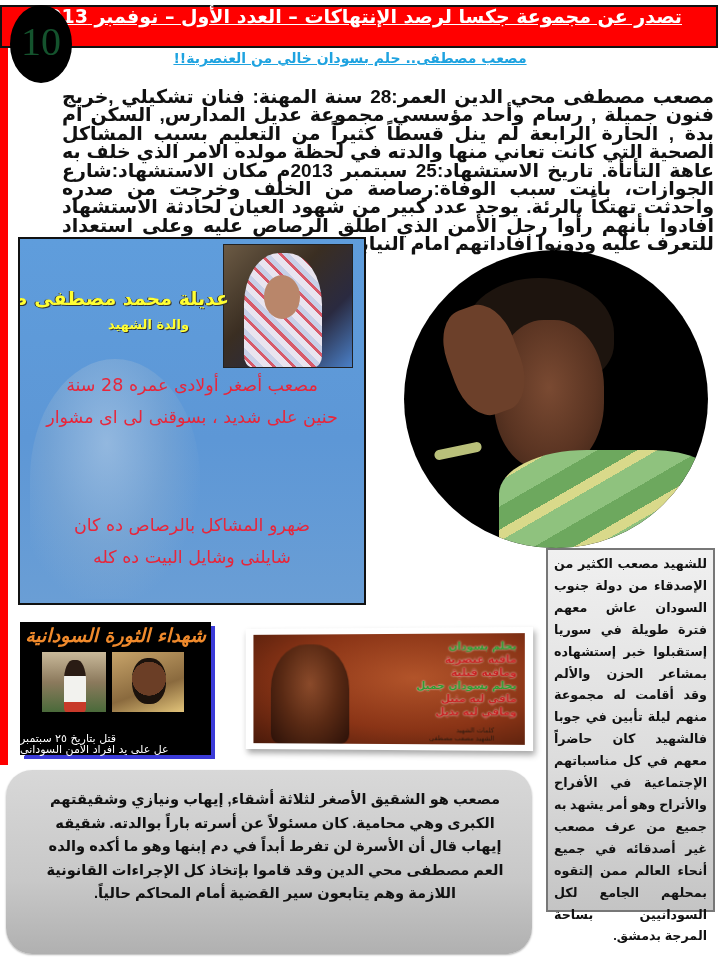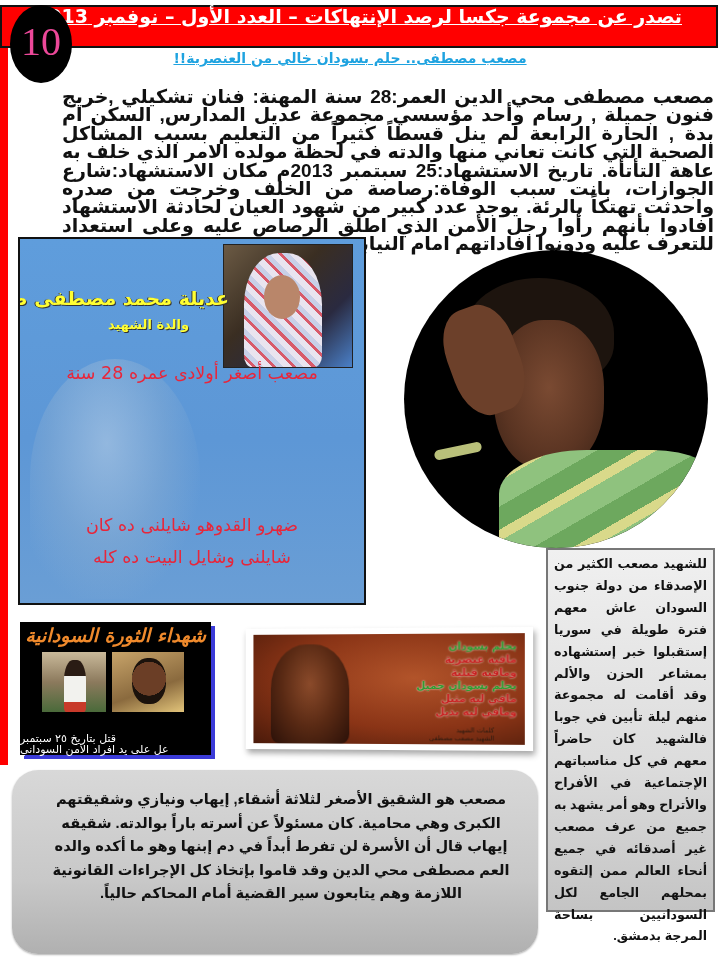--- a/index.html
+++ b/index.html
@@ -3,21 +3,21 @@
   <meta charset="utf-8">
   <style>
     html, body { margin:0; padding:0; }
     body { width:722px; height:960px; background:#ffffff; position:relative; overflow:hidden; font-family:"DejaVu Sans", "Liberation Sans", sans-serif; }
     .abs { position:absolute; }
 
     
     .banner { left:0; top:5px; width:718px; height:43px; background:#ff0000; border:2px solid #111; box-sizing:border-box; }
     .banner-text { right:40px; top:5px; color:#fff; font-weight:bold; font-size:19px; text-decoration:underline; direction:rtl; white-space:nowrap; }
     .page-num-circle { left:10px; top:5px; width:62px; height:78px; border-radius:50%; background:#000; }
-    .page-num { left:10px; top:14px; width:62px; text-align:center; color:#ec4899; font-family:"Liberation Serif","DejaVu Serif",serif; font-size:40px; line-height:56px; }
+    .page-num { left:10px; top:14px; width:62px; text-align:center; color:#14532d; font-family:"Liberation Serif","DejaVu Serif",serif; font-size:40px; line-height:56px; }
     .red-sidebar { left:0; top:48px; width:8px; height:717px; background:#ff0000; }
     .red-sidebar-top { left:0; top:5px; width:8px; height:45px; background:#ff0000; }
 
     
     .headline { left:150px; top:50px; width:400px; text-align:center; color:#1fa3e0; font-weight:bold; font-size:14px; text-decoration:underline; direction:rtl; white-space:nowrap; }
 
     
     .intro { left:62px; top:88px; width:652px; direction:rtl; text-align:justify; font-size:19px; line-height:18.4px; font-weight:bold; color:#111; font-family:"Liberation Sans","DejaVu Sans",sans-serif; }
 
     
@@ -52,21 +52,21 @@
     .poster-line { left:0; width:191px; text-align:left; color:#fff; font-size:11px; direction:rtl; white-space:nowrap; }
 
     
     .poem-card { left:243px; top:628px; width:288px; height:122px; background:#fff; box-shadow:2px 4px 6px rgba(0,0,0,.35); transform:perspective(600px) rotateY(-4deg); }
     .poem-img { left:8px; top:6px; width:272px; height:110px; background:radial-gradient(ellipse at 60% 40%, #b2542a 0%, #8a3416 55%, #4a1a0a 100%); overflow:hidden; }
     .poem-face { left:18px; top:10px; width:80px; height:100px; border-radius:45% 45% 10% 10%; background:radial-gradient(ellipse at 50% 40%, #8a4a2a 0%, #5a2a14 50%, #2a1008 100%); }
     .poem-line { right:8px; font-weight:bold; font-size:10.5px; direction:rtl; white-space:nowrap; text-shadow:0 0 2px #fff; }
     .poem-sig { right:30px; font-size:6.5px; color:#2a1a10; direction:rtl; white-space:nowrap; }
 
     
-    .family-box { left:12px; top:770px; width:526px; height:184px; border-radius:26px; background:linear-gradient(180deg,#d8d8d8 0%,#c8c8c8 60%,#b0b0b0 100%); box-shadow:0 1px 2px rgba(0,0,0,.3); }
+    .family-box { left:6px; top:770px; width:526px; height:184px; border-radius:26px; background:linear-gradient(180deg,#d8d8d8 0%,#c8c8c8 60%,#b0b0b0 100%); box-shadow:0 1px 2px rgba(0,0,0,.3); }
     .family-text { left:34px; top:18px; width:470px; direction:rtl; text-align:center; font-size:14.6px; line-height:23.5px; font-weight:bold; color:#111; font-family:"Liberation Sans","DejaVu Sans",sans-serif; }
   </style>
 </head>
 <body>
 
 <div class="abs red-sidebar-top"></div>
 <div class="abs red-sidebar"></div>
 <div class="abs banner"></div>
 <div class="abs banner-text">تصدر عن مجموعة جكسا لرصد الإنتهاكات – العدد الأول – نوفمبر 2013</div>
 <div class="abs page-num-circle"></div>
@@ -77,22 +77,23 @@
 <div class="abs intro">مصعب مصطفى محي الدين العمر:28 سنة المهنة: فنان تشكيلي ,خريج فنون جميلة , رسام وأحد مؤسسي مجموعة عديل المدارس, السكن ام بدة , الحارة الرابعة لم ينل قسطاً كثيراً من التعليم بسبب المشاكل الصحية التي كانت تعاني منها والدته في لحظة مولده الامر الذي خلف به عاهة التأتأة. تاريخ الاستشهاد:25 سبتمبر 2013م مكان الاستشهاد:شارع الجوازات، بانت سبب الوفاة:رصاصة من الخلف وخرجت من صدره واحدثت تهتكاً بالرئة. يوجد عدد كبير من شهود العيان لحادثة الاستشهاد افادوا بأنهم رأوا رجل الأمن الذي اطلق الرصاص عليه وعلى استعداد للتعرف عليه ودونوا افاداتهم امام النيابة.</div>
 
 <div class="abs mother-card">
   <div class="abs mother-ghost"></div>
   <div class="abs mother-photo">
     <div class="abs mother-scarf"></div>
     <div class="abs mother-face"></div>
   </div>
   <div class="abs mother-name">عديلة محمد مصطفى ضرار</div>
   <div class="abs mother-role">والدة الشهيد</div>
-  <div class="abs quote-line" style="top:124px;">مصعب أصغر أولادى  عمره 28 سنة</div>
-  <div class="abs quote-line" style="top:276px;">ضهرو القدوهو شايلنى ده كان</div>
+  <div class="abs quote-line" style="top:136px;">مصعب أصغر أولادى  عمره 28 سنة</div>
+  <div class="abs quote-line" style="top:168px;">حنين على شديد ، بسوقنى لى اى مشوار</div>
+  <div class="abs quote-line" style="top:276px;">ضهرو المشاكل بالرصاص ده كان</div>
   <div class="abs quote-line" style="top:308px;">شايلنى وشايل البيت ده كله</div>
 </div>
 
 <div class="abs portrait">
   <div class="abs portrait-hair"></div>
   <div class="abs portrait-face"></div>
   <div class="abs portrait-hand"></div>
   <div class="abs portrait-shirt"></div>
   <div class="abs portrait-bracelet"></div>
 </div>

